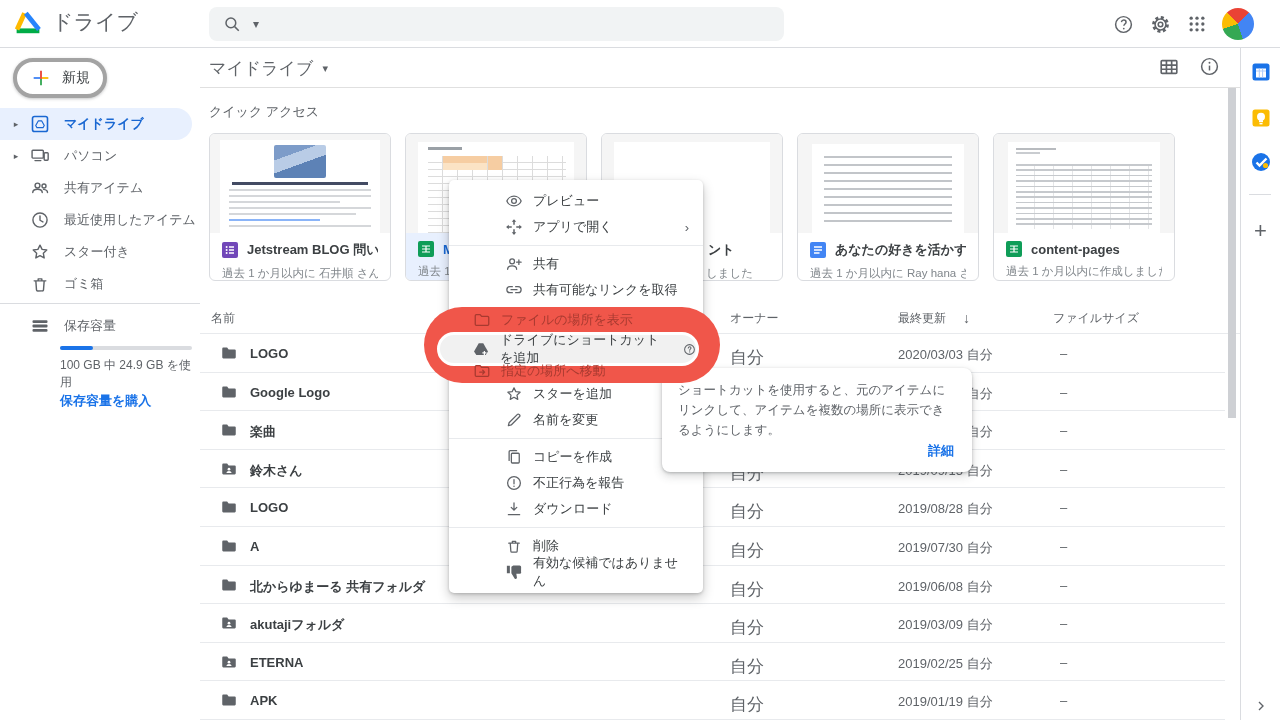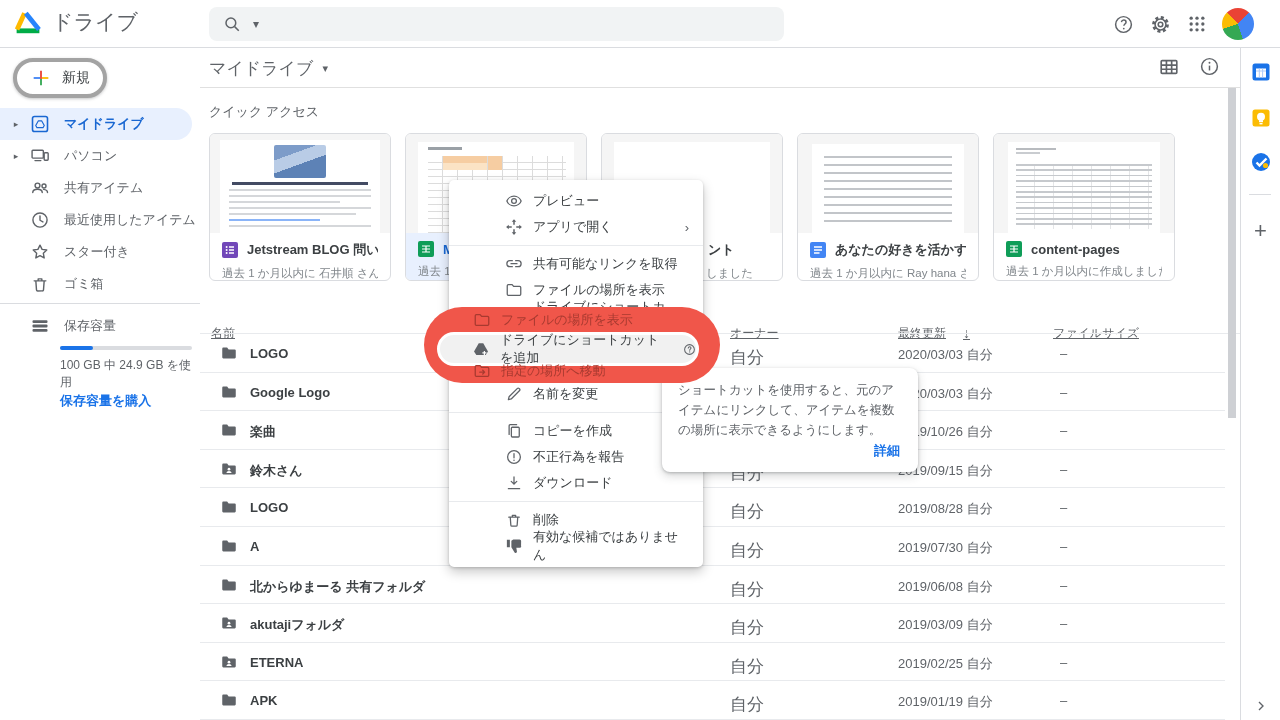--- a/index.html
+++ b/index.html
@@ -73,42 +73,42 @@
   .card.sel .ctitle { color:#1967d2; }
   .csub { font-size:11.5px; color:#80868b; margin-top:7px; white-space:nowrap; overflow:hidden; }
   .card.cut .crow { padding-left:94px; }
   .card.cut .csub { padding-left:92px; }
   .ficon { width:16px; height:16px; flex:0 0 16px; }
   .ln { height:2px; background:#d5d7da; margin:4px 9px 0; }
   .ln.b { background:#8ab4f8; }
 
   
   .thead { position:absolute; left:0; top:255px; width:1031px; height:29px; font-size:12px; color:#5f6368; }
-  .thead span { position:absolute; top:22px; cursor:pointer;text-decoration:underline; }
+  .thead span { position:absolute; top:7px; cursor:pointer; }
   .rows { position:absolute; left:0; top:285px; width:1040px; }
   .trow { height:38.6px; position:relative; border-bottom:1px solid #e8eaed; width:1025px; cursor:pointer; }
   .trow .fold { position:absolute; left:20px; top:10px; width:18px; height:18px; color:#5f6368; }
   .trow .tname { position:absolute; left:50px; top:12px; font-size:13px; color:#3c4043; font-weight:bold; }
   .trow .towner { position:absolute; left:530px; top:12px; font-size:17px; color:#5f6368; }
   .trow .tdate { position:absolute; left:698px; top:12px; font-size:13px; color:#5f6368; }
   .trow .tsize { position:absolute; left:860px; top:12px; font-size:13px; color:#5f6368; }
   .scrollthumb { position:absolute; left:1028px; top:40px; width:8px; height:330px; background:#ced0d4; }
 
   
   .menu { position:absolute; left:449px; top:180px; width:254px; background:#fff; border-radius:5px;
     box-shadow:0 1px 3px rgba(0,0,0,.18), 0 5px 12px rgba(0,0,0,.22); padding:8px 0; z-index:30; }
   .mitem { height:26px; display:flex; align-items:center; gap:10px; padding:0 14px 0 24px; font-size:13px;
     color:#3c4043; cursor:pointer;margin-left:32px; }
   .micon { width:18px; height:18px; flex:0 0 18px; color:#5f6368; display:flex; align-items:center; }
   .mdiv { border-top:1px solid #e8eaed; margin:5px 0; }
   .marrow { margin-left:auto; color:#5f6368; font-size:13px; }
   .mhelp { width:15px; height:15px; color:#5f6368; margin-left:1px; }
 
   
-  .tooltip { position:absolute; left:662px; top:368px; width:256px; height:104px; background:#fff; border-radius:8px;
+  .tooltip { position:absolute; left:662px; top:368px; width:310px; height:104px; background:#fff; border-radius:8px;
     box-shadow:0 1px 3px rgba(60,64,67,.3), 0 4px 10px rgba(60,64,67,.2); padding:12px 16px; z-index:35; }
   .tooltip .txt { font-size:12.5px; line-height:20px; color:#5f6368; }
   .tooltip .lnk { position:absolute; right:18px; bottom:12px; font-size:13px; color:#1a73e8; font-weight:bold; cursor:pointer; }
 
   
   .redoval { position:absolute; left:424px; top:307px; width:296px; height:76px; border-radius:38px;
     background:#f0564a; z-index:40; }
   .cov { position:absolute; left:49px; display:flex; align-items:center; gap:10px; font-size:13px; color:#a83a30;
     cursor:pointer; }
   .cov .micon { color:#a83a30; }
@@ -585,20 +585,31 @@
         </svg>
       </span>
       <span>アプリで開く</span>
 
       <span class="marrow">›</span>
     </div>
     <div class="mdiv"></div>
     <div class="mitem">
       <span class="micon">
         <svg width="100%" height="100%" viewBox="0 0 24 24" fill="none" stroke="currentColor" stroke-width="1.7" stroke-linecap="round" stroke-linejoin="round">
+          <circle cx="9.5" cy="8.5" r="3.2"></circle>
+          <path d="M3.5 19c0-3 3-4.5 6-4.5s6 1.5 6 4.5"></path>
+          <path d="M18.5 6.5v6M15.5 9.5h6"></path>
+        </svg>
+      </span>
+      <span>共有</span>
+
+    </div>
+    <div class="mitem">
+      <span class="micon">
+        <svg width="100%" height="100%" viewBox="0 0 24 24" fill="none" stroke="currentColor" stroke-width="1.7" stroke-linecap="round" stroke-linejoin="round">
           <path d="M9.8 15.5H6.5a4 4 0 0 1 0-8h3.3M14.2 7.5h3.3a4 4 0 0 1 0 8h-3.3M8 11.5h8"></path>
         </svg>
       </span>
       <span>共有可能なリンクを取得</span>
 
     </div>
     <div class="mitem">
       <span class="micon">
         <svg width="100%" height="100%" viewBox="0 0 24 24" fill="none" stroke="currentColor" stroke-width="1.7" stroke-linecap="round" stroke-linejoin="round">
           <path d="M3 6.2A1.4 1.4 0 0 1 4.4 4.8h5.1l2 2.4h8.1A1.4 1.4 0 0 1 21 8.6v9.2a1.4 1.4 0 0 1-1.4 1.4H4.4A1.4 1.4 0 0 1 3 17.8z"></path>

